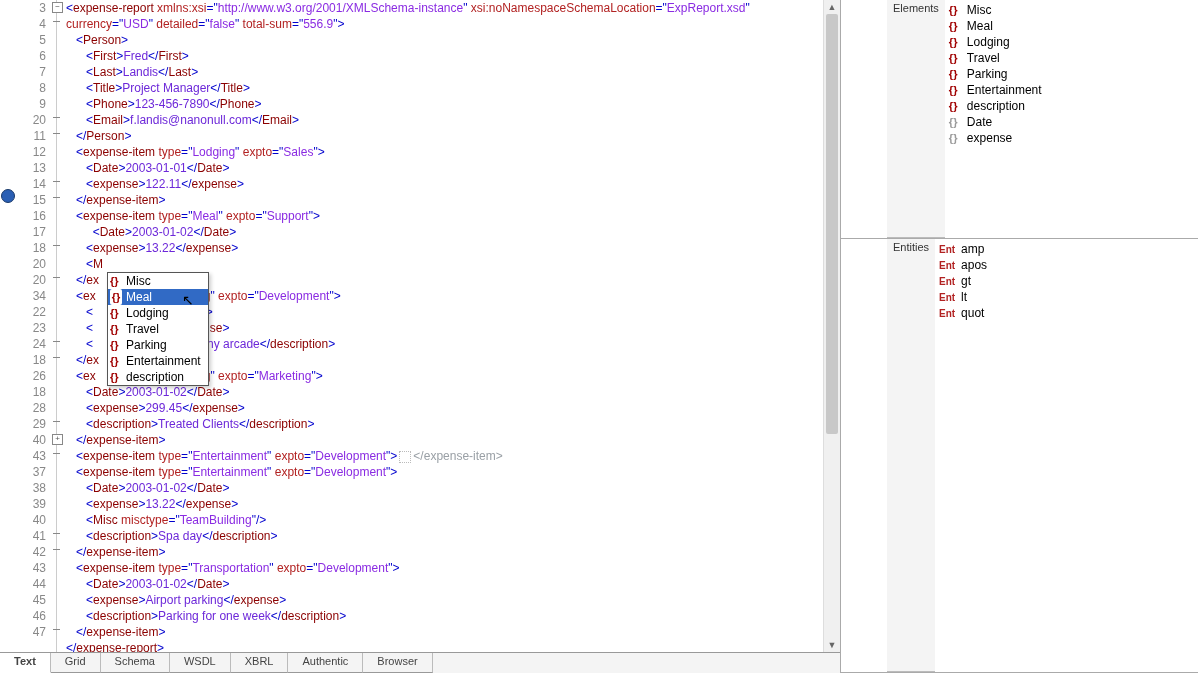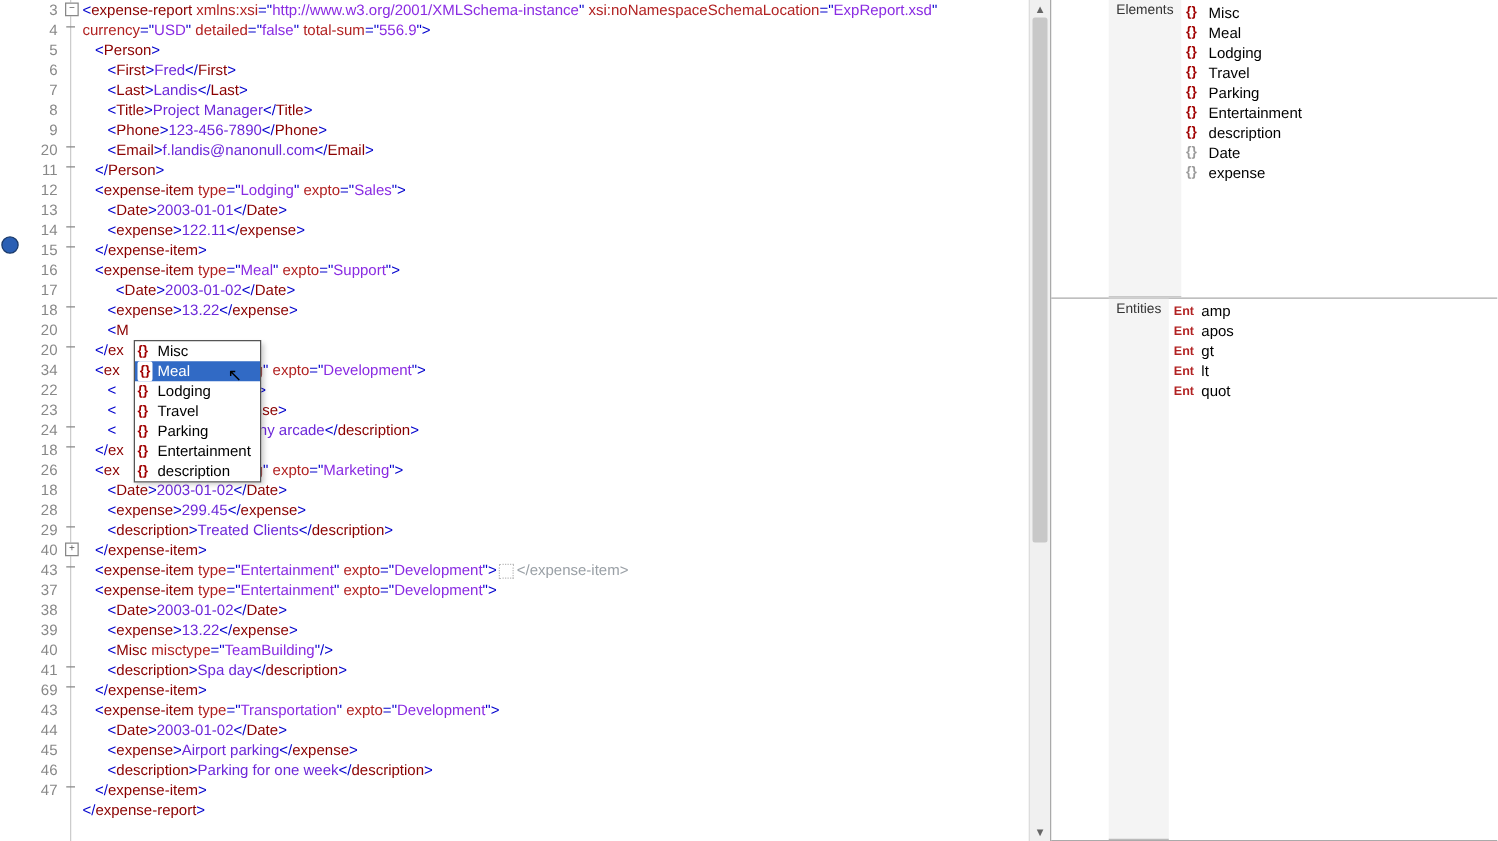--- a/index.html
+++ b/index.html
@@ -273,21 +273,21 @@
           <div>18</div>
           <div>28</div>
           <div>29</div>
           <div>40</div>
           <div>43</div>
           <div>37</div>
           <div>38</div>
           <div>39</div>
           <div>40</div>
           <div>41</div>
-          <div>69</div>
+          <div>42</div>
           <div>43</div>
           <div>44</div>
           <div>45</div>
           <div>46</div>
           <div>47</div>
         </div>
 
       <div class="fold-gutter">
         <div class="fold-line"></div>
         <div class="fold-mark" style="top:2px;">−</div>
@@ -342,20 +342,29 @@
         </div>
       <div class="cursor-arrow" style="left:182px; top:292px;">↖</div>
 
       <div class="scroll-v">
         <div class="arrow" style="top:0;">▲</div>
         <div class="thumb"></div>
         <div class="arrow" style="bottom:0;">▼</div>
       </div>
     </div>
 
+    <div class="tabs-bottom" id="tabs">
+        <div class="tab active">Text</div>
+        <div class="tab">Grid</div>
+        <div class="tab">Schema</div>
+        <div class="tab">WSDL</div>
+        <div class="tab">XBRL</div>
+        <div class="tab">Authentic</div>
+        <div class="tab">Browser</div>
+      </div>
   </div>
 
   <div class="side-pane">
     <div class="panel" style="height:238px;">
       <div class="panel-header">Elements</div>
       <div class="panel-body" id="elements-list">
           <div class="el-item">
             <span class="el-icon">{}</span>
             <span class="el-label">Misc</span>
           </div>

